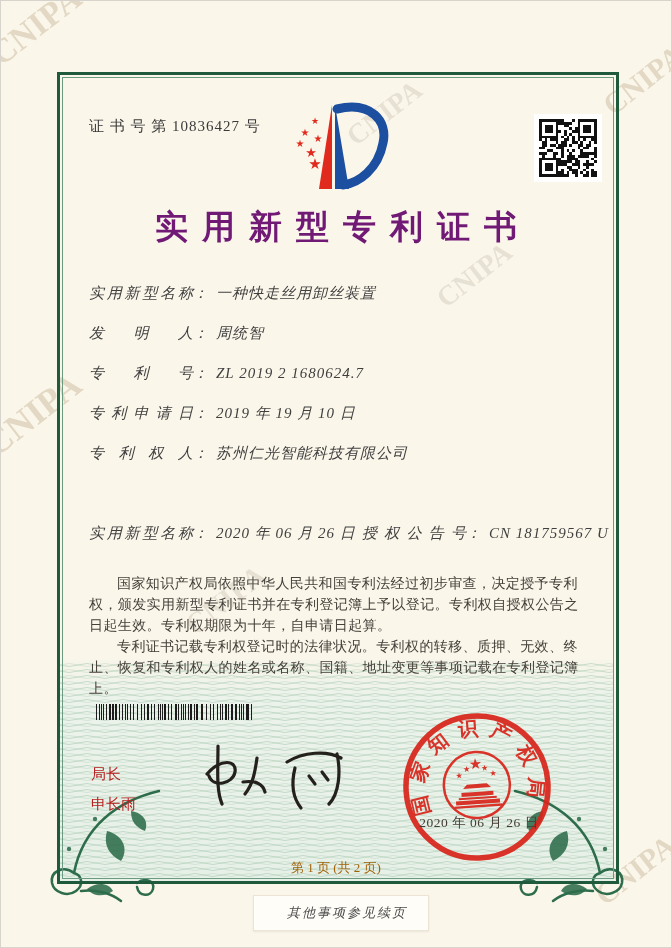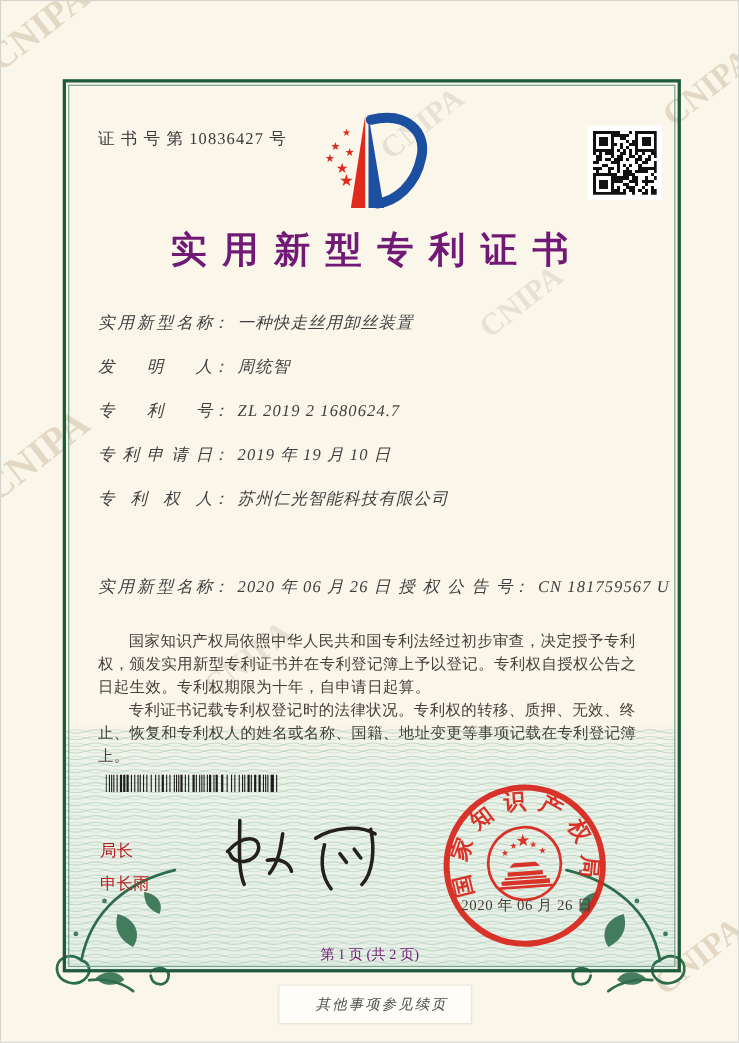--- a/index.html
+++ b/index.html
@@ -41,21 +41,21 @@
              line-height:21px;color:#45403a;letter-spacing:0.4px;}
   .body-text p{margin:0;text-indent:2em;}
   
   .barcode{position:absolute;left:95px;top:703px;width:158px;height:16px;}
   .signer{position:absolute;left:90px;top:758px;font-family:"Liberation Sans","DejaVu Sans",sans-serif;
           font-size:15px;color:#b91c1c;line-height:30px;}
   .signature{position:absolute;left:190px;top:733px;}
   .seal{position:absolute;left:398px;top:708px;width:156px;height:156px;transform:rotate(-4deg);}
   .seal-date{position:absolute;left:404px;top:813px;width:148px;text-align:center;
              font-size:13.5px;color:#453c33;letter-spacing:0.5px;}
-  .page-num{position:absolute;left:0;top:858px;width:100%;text-align:center;font-size:13px;color:#701a75;}
+  .page-num{position:absolute;left:0;top:858px;width:100%;text-align:center;font-size:13px;color:#a16207;}
   .flourish{position:absolute;width:125px;height:118px;}
   .flourish.bl{left:46px;top:786px;}
   .flourish.br{left:501px;top:786px;transform:scaleX(-1);}
   
   .tab{position:absolute;left:252px;top:894px;width:174px;height:34px;background:#fefdf8;
        border:1px solid #ece5d6;box-shadow:0 1px 2px rgba(0,0,0,0.07);
        display:flex;align-items:center;justify-content:center;}
   .tab span{font-size:13px;font-style:italic;letter-spacing:2px;color:#4c4c4c;margin-left:12px;}
 </style>
 </head>

